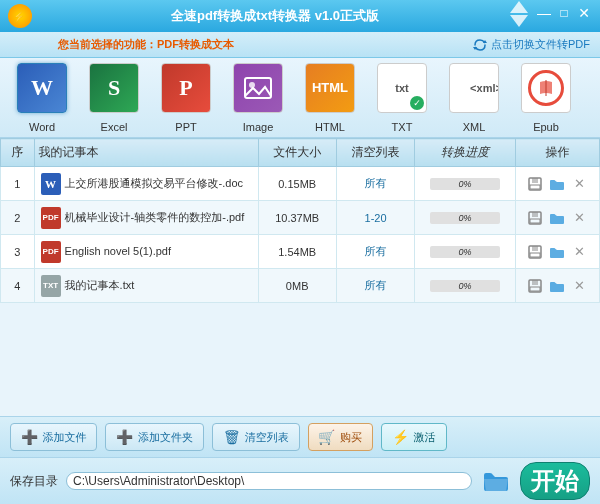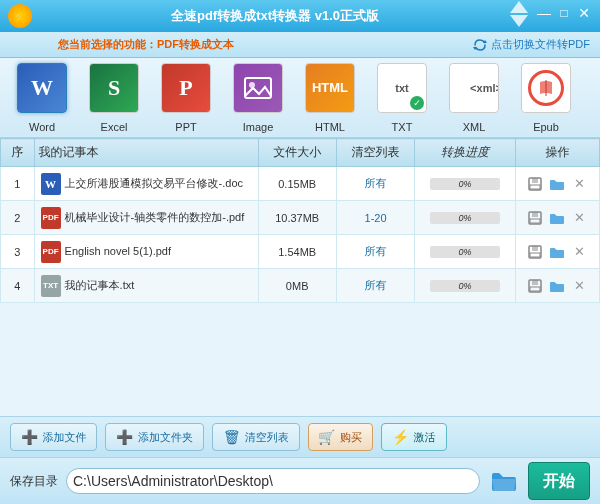--- a/index.html
+++ b/index.html
@@ -344,47 +344,47 @@
       padding: 12px 10px;
       gap: 8px;
     }
     .save-path-label {
       color: #333;
       font-size: 12px;
       white-space: nowrap;
     }
     .save-path-input {
       flex: 1;
-      height: 26px;
+      height: 18px;
       border: 1px solid #8cbfd8;
       border-radius: 13px;
       padding: 0 6px;
-      font-size: 14px;
+      font-size: 12px;
       background: #fff;
       color: #333;
       font-family: 'Microsoft YaHei', Arial, sans-serif;
     }
     .folder-btn {
       width: 32px;
       height: 28px;
       background: transparent;
       border: none;
       cursor: pointer;
       display: flex;
       align-items: center;
       justify-content: center;
     }
     .start-btn {
-      width: 62px;
+      width: 70px;
       height: 38px;
       background: linear-gradient(to bottom, #1abc9c, #16a085);
       border: 1px solid #0e8070;
-      border-radius: 4px;
-      color: #fff;
-      font-size: 16px;
+      border-radius: 16px;
+      color: #fff;
+      font-size: 24px;
       font-weight: bold;
       cursor: pointer;
       font-family: 'Microsoft YaHei', Arial, sans-serif;
     }
 
     .main-content {
       height: calc(504px - 32px - 26px - 80px - 42px - 46px);
       overflow: hidden;
     }
   </style>

